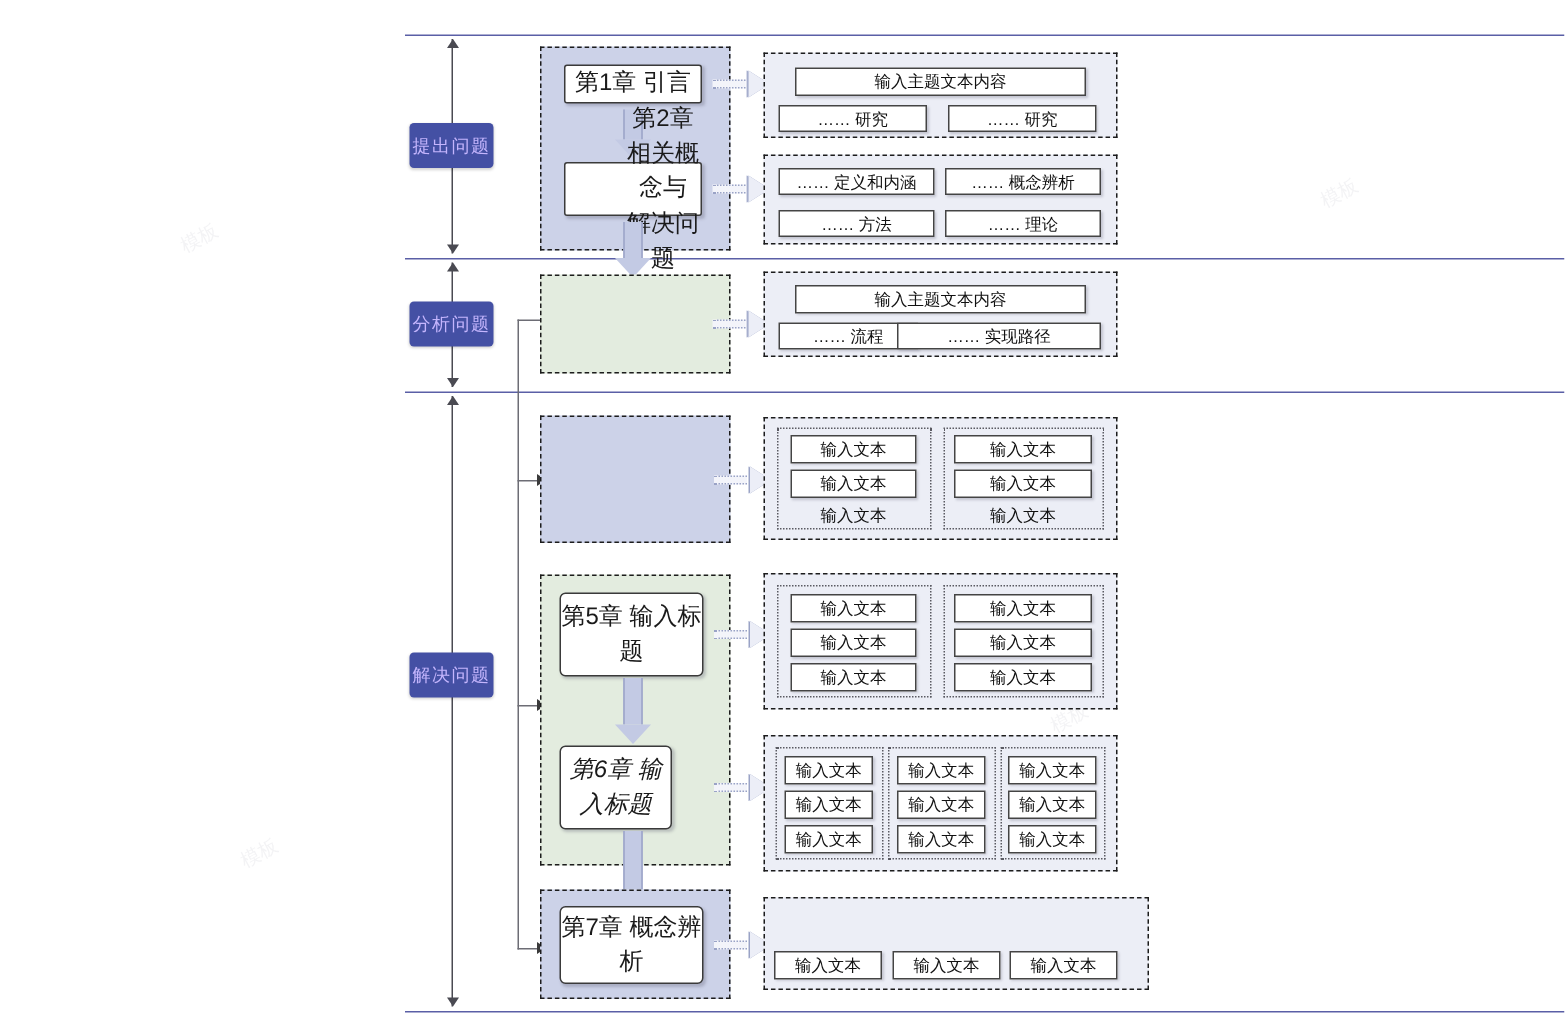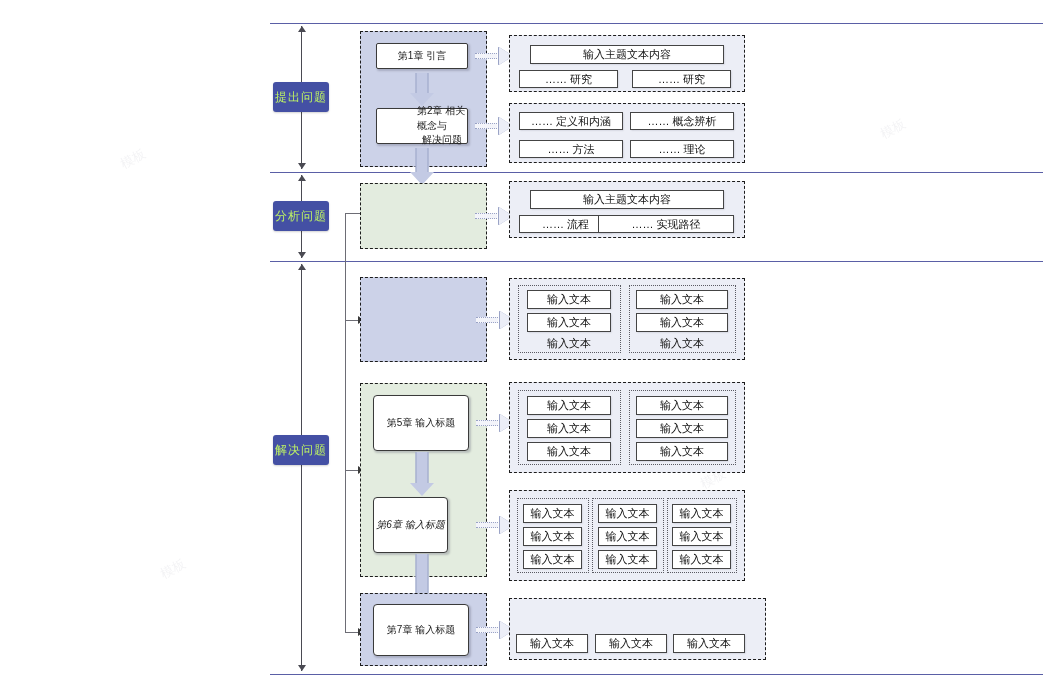--- a/index.html
+++ b/index.html
@@ -16,39 +16,39 @@
   
   .span-arrow{position:absolute;left:301px;width:1px;background:#4a4a52;}
   .span-arrow::before,.span-arrow::after{
     content:"";position:absolute;left:-3.5px;width:0;height:0;
     border-left:4px solid transparent;border-right:4px solid transparent;
   }
   .span-arrow::before{top:0;border-bottom:6px solid #4a4a52;}
   .span-arrow::after{bottom:0;border-top:6px solid #4a4a52;}
 
   .stage-label{
-    position:absolute;background:#4450a4;color:#bef264;
+    position:absolute;background:#4450a4;color:#c4b5fd;
     border-radius:3px;font-size:12px;letter-spacing:1px;
     display:flex;align-items:center;justify-content:center;
     box-shadow:0 1px 2px rgba(0,0,0,.18);
     width:56px;height:30px;left:273px;
   }
 
   
   .chgroup{
     position:absolute;border:1.7px dashed #1c1c1c;box-sizing:border-box;
   }
   .chgroup.blue{background:#ccd2e8;}
   .chgroup.green{background:#e3ecdf;}
 
   .chbox{
     position:absolute;background:#ffffff;border:1.3px solid #3a3a3a;
     box-sizing:border-box;border-radius:2px;
-    display:flex;align-items:center;justify-content:center;text-align:left;
-    font-size:10px;color:#1a1a1a;line-height:1.45;
+    display:flex;align-items:center;justify-content:center;text-align:center;
+    font-size:16px;color:#1a1a1a;line-height:1.45;
     box-shadow:1.5px 1.5px 2px rgba(90,90,110,.30);
   }
 
   
   .blockarrow{position:absolute;}
   .blockarrow .shaft{
     position:absolute;left:50%;transform:translateX(-50%);top:0;
     width:13px;background:#c3cae4;border-left:1px solid #9aa3c6;border-right:1px solid #9aa3c6;
     box-sizing:border-box;
   }
@@ -317,21 +317,21 @@
   </div>
   <div class="tbox" style="left:672px;top:527px;width:59px;height:19px;">
     <span>输入文本</span>
   </div>
   <div class="tbox" style="left:672px;top:550px;width:59px;height:19px;">
     <span>输入文本</span>
   </div>
 
   <div class="chgroup blue" style="left:360px;top:593px;width:127px;height:73px;"></div>
   <div class="chbox" style="left:373px;top:604px;width:96px;height:52px;border-radius:4px;">
-    <span>第7章 输入标题</span>
+    <span>第7章 概念辨析</span>
   </div>
   <div class="ghostarrow" style="left:476px;top:621px;">
     <div class="gs"></div>
       <div class="gh"></div>
   </div>
 
   <div class="panel" style="left:509px;top:598px;width:257px;height:62px;"></div>
   <div class="tbox" style="left:516px;top:634px;width:72px;height:19px;">
     <span>输入文本</span>
   </div>

